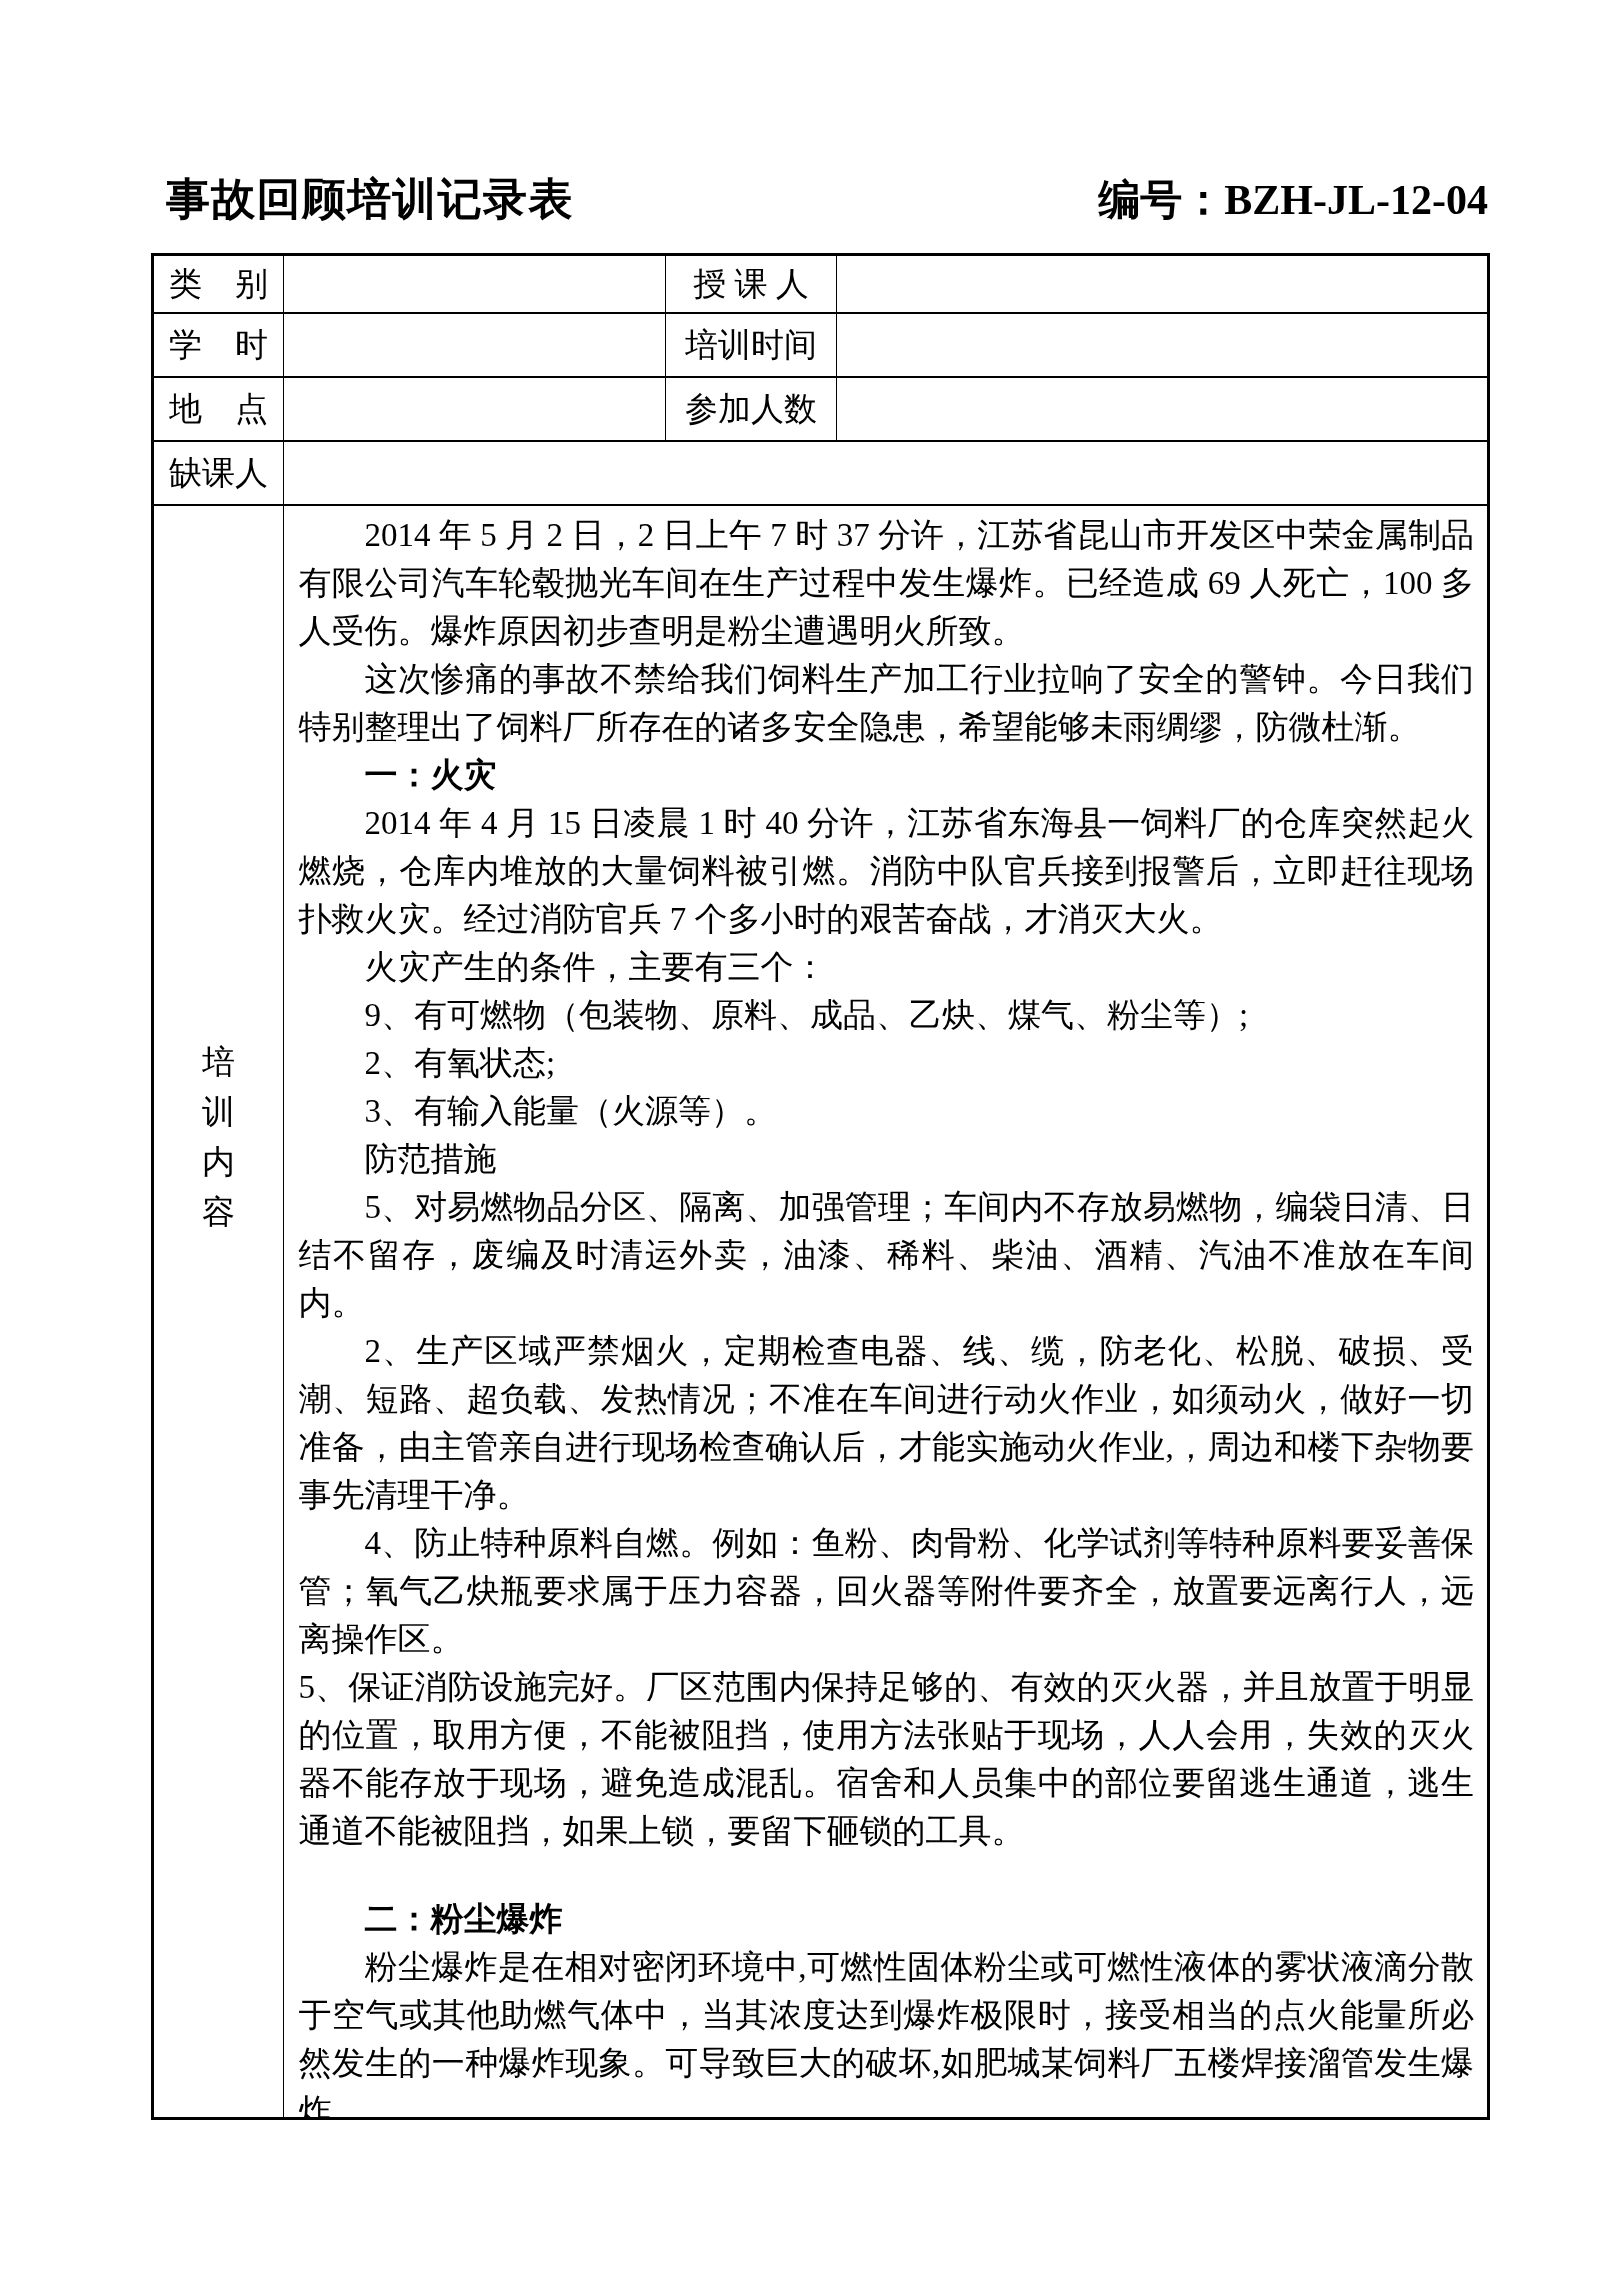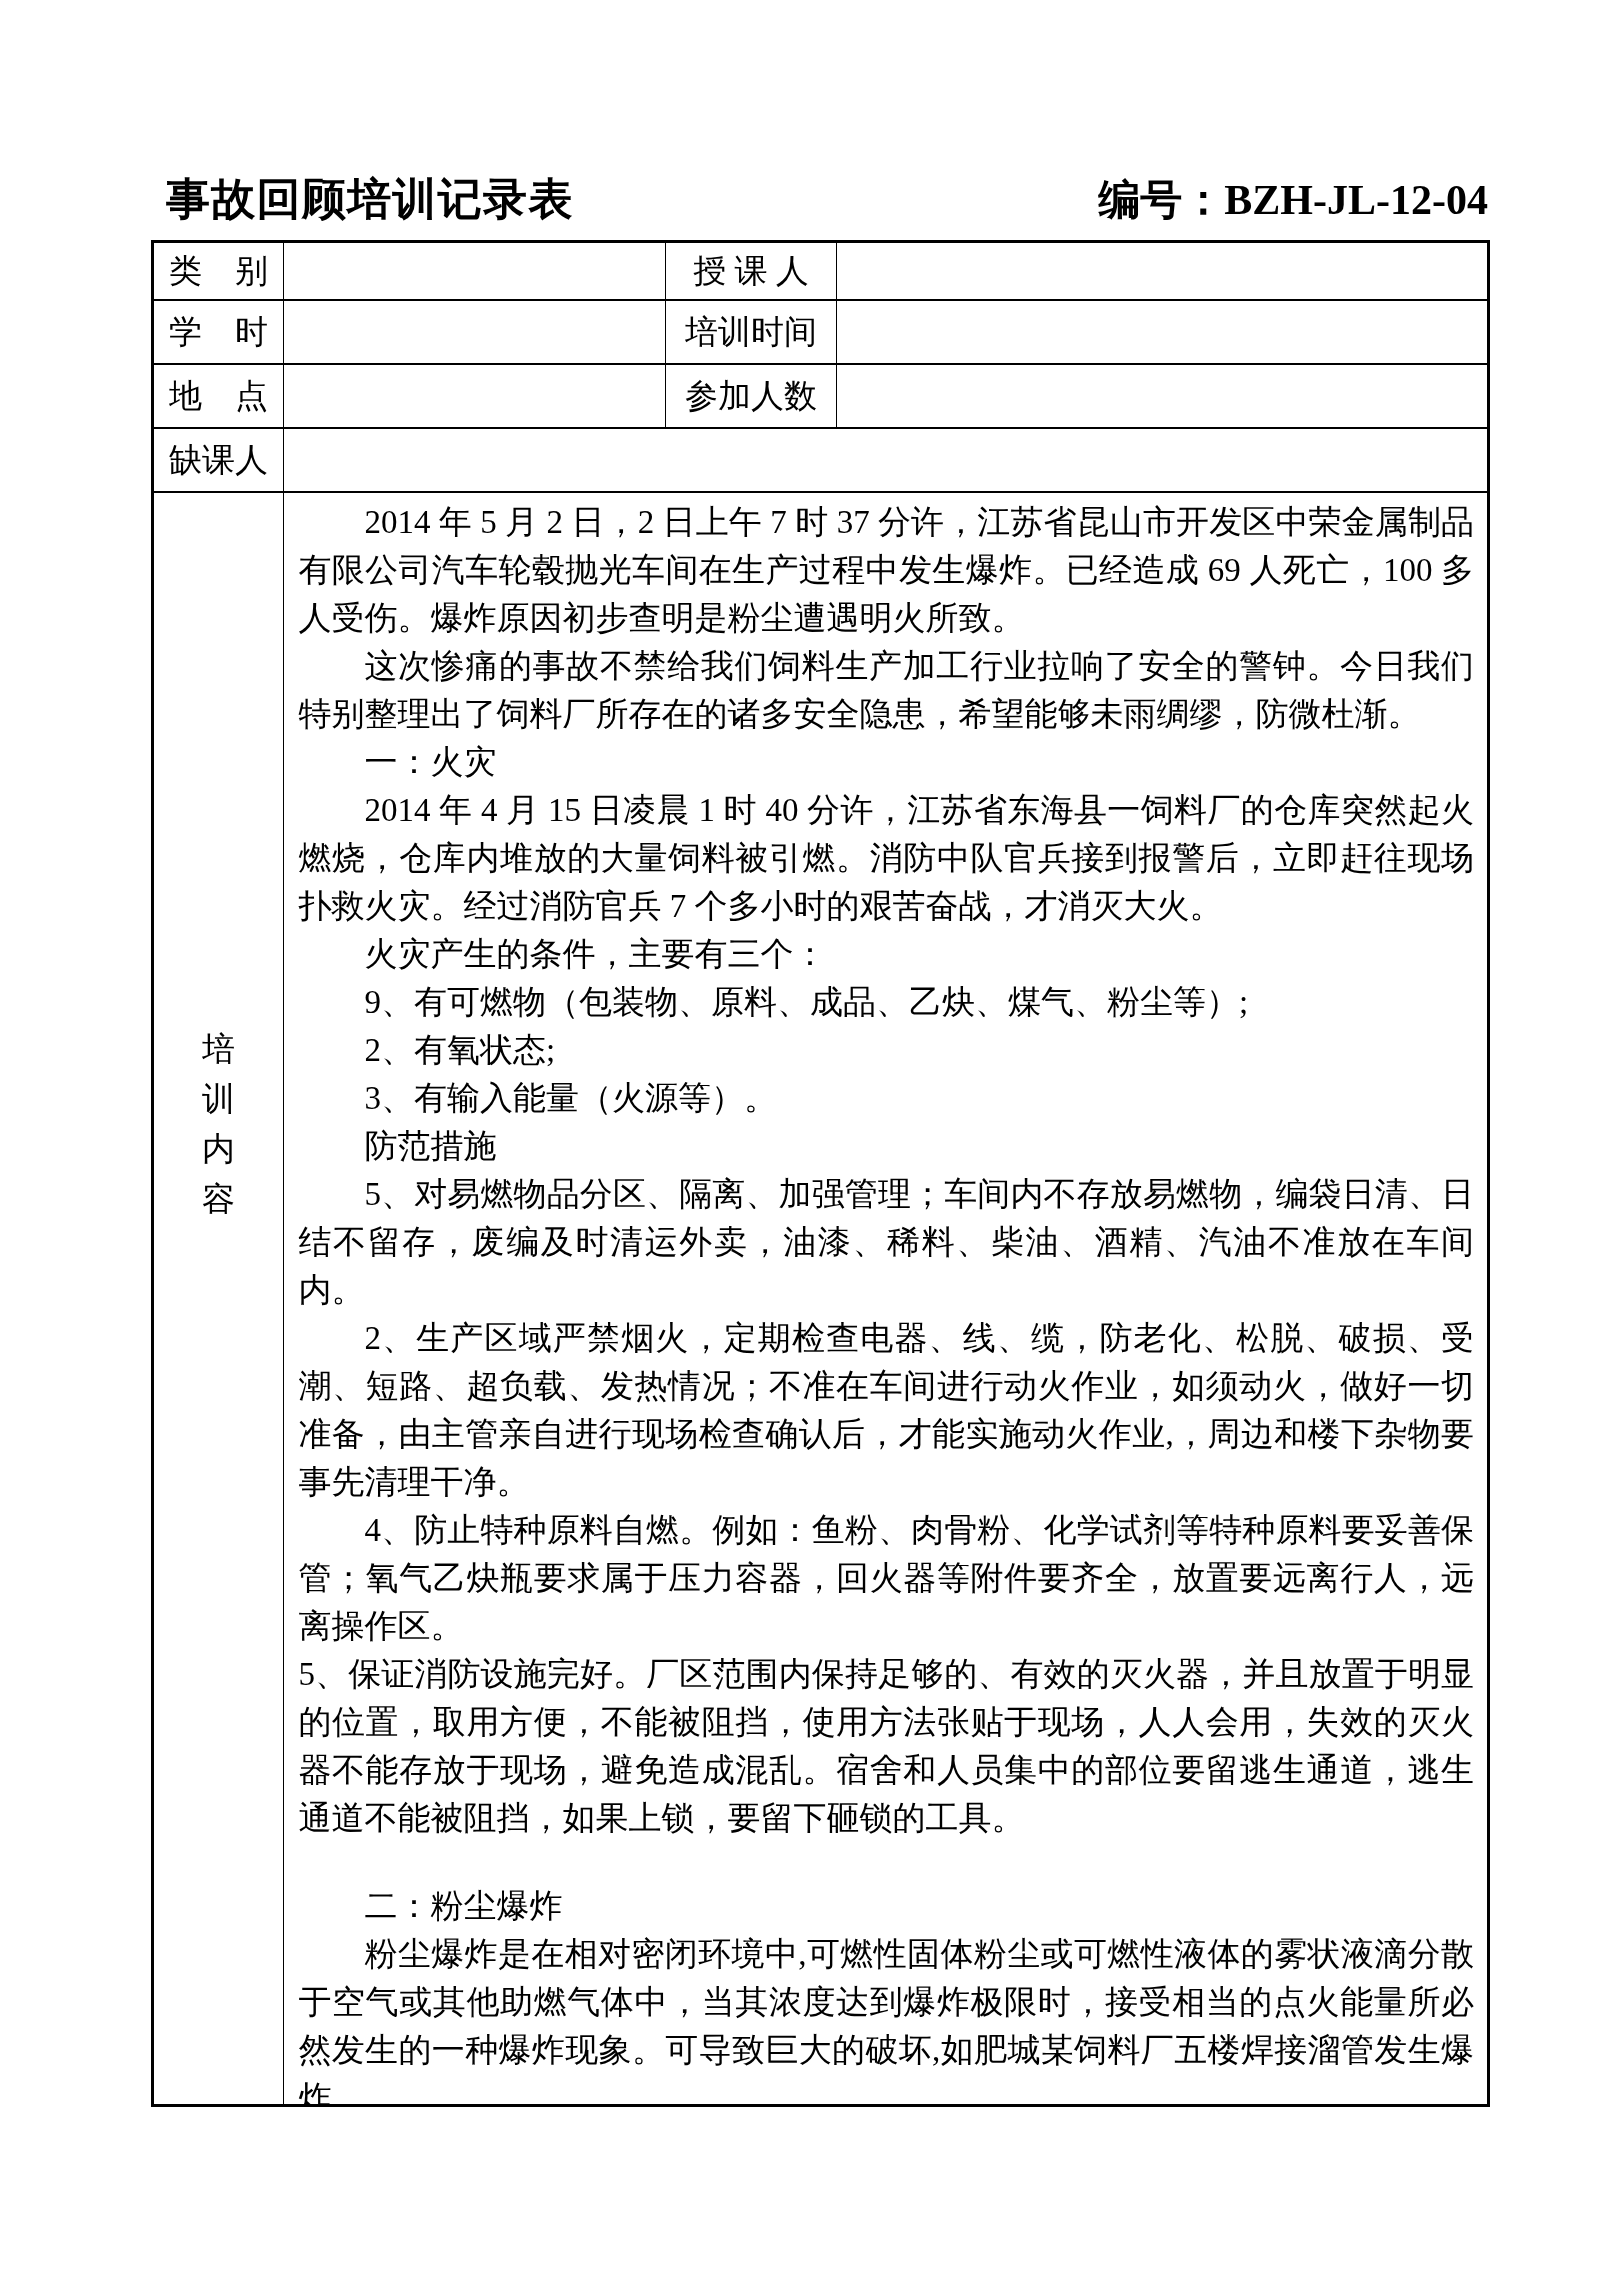--- a/index.html
+++ b/index.html
@@ -20,21 +20,21 @@
     font-size: 44px; font-weight: bold; line-height: 55px;
     letter-spacing: 1.3px; white-space: nowrap;
   }
   .doc-number {
     font-size: 42px; font-weight: bold; line-height: 55px;
     white-space: nowrap;
   }
   
   .record-table {
     position: absolute;
-    left: 151px; top: 240px;
+    left: 151px; top: 253px;
     width: 1339px; height: 1867px;
     border: 3.3px solid #000;
     box-sizing: border-box;
     display: grid;
     grid-template-columns: 130px 382px 171px 1fr;
     grid-template-rows: 58px 64px 64px 64px 1fr;
   }
   .cell { box-sizing: border-box; overflow: hidden; }
   .br { border-right: 1.3px solid #000; }
   .bb { border-bottom: 2px solid #000; }
@@ -52,21 +52,21 @@
   }
   .vlabel span { display: block; }
   
   .content-cell {
     padding: 5.2px 13px 0 14.4px;
     font-size: 33px; line-height: 48px;
     text-align: justify;
   }
   .content-cell p { margin: 0; }
   .content-cell p.ind { text-indent: 2em; }
-  .content-cell p.bold { font-weight: normal; }
+  .content-cell p.bold { font-weight: bold; }
   .content-cell p.gap { margin-top: 40px; }
 </style>
 </head>
 <body>
 
 <div class="doc-header">
   <span class="doc-title">事故回顾培训记录表</span>
   <span class="doc-number">编号：BZH-JL-12-04</span>
 </div>
 

